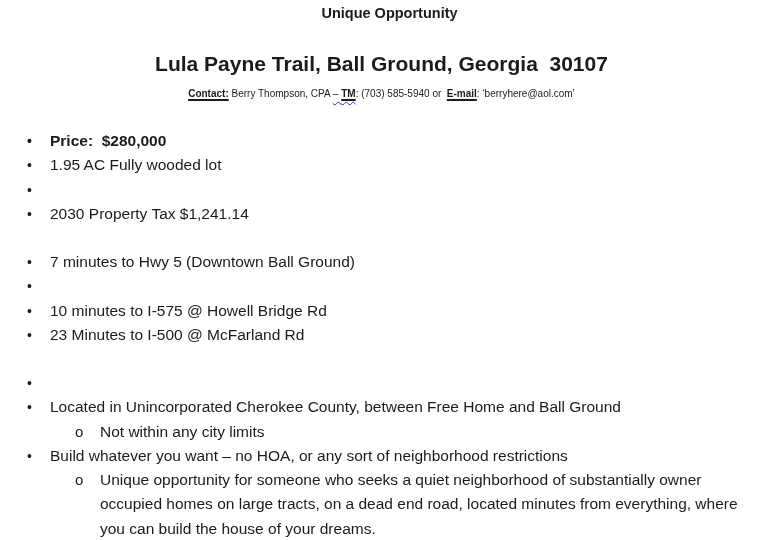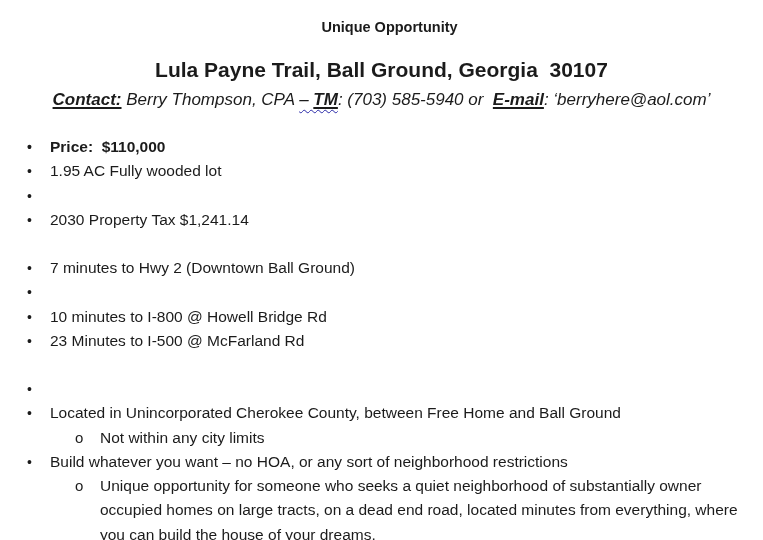--- a/index.html
+++ b/index.html
@@ -7,40 +7,39 @@
   .page {
     position:relative;
     width:763px; height:540px;
     overflow:hidden;
     background:#ffffff;
     color:#1b1b1b;
     font-family:"Liberation Sans","DejaVu Sans",sans-serif;
   }
   .pre { white-space:pre-wrap; }
   .header-title {
-    padding-top:18px;
+    padding-top:4px;
     text-align:center;
     font-weight:700;
     font-size:14.5px;
     line-height:18px;
     margin-left:16px;
   }
   .main-title {
-    margin-top:20px;
+    margin-top:28px;
     text-align:center;
     font-weight:700;
     font-size:21px;
     line-height:27px;
   }
   .contact {
     margin-top:6px;
     text-align:center;
-    font-size:17px;
+    font-size:10px;
     line-height:21px;
-    font-style:italic;
   }
   .u-bold {
     font-weight:700;
     text-decoration:underline;
     text-decoration-thickness:1.5px;
     text-underline-offset:2px;
   }
   .wavy {
     text-decoration:underline;
     text-decoration-style:wavy;
@@ -81,45 +80,45 @@
   <div class="header-title pre">Unique Opportunity</div>
 
   <div class="main-title pre">Lula Payne Trail, Ball Ground, Georgia  30107</div>
 
   <div class="contact"><span class="u-bold pre">Contact:</span><span class="pre"> Berry Thompson, CPA </span><span class="wavy"><span class="pre">– </span><span class="tm"><span class="tm-inner pre">TM</span></span></span><span class="pre">: (703) 585-5940 or  </span><span class="u-bold pre">E-mail</span><span class="pre">: ‘berryhere@aol.com’</span></div>
 
   <div class="bullets">
       <div class="group">
         <div class="row lvl1 bold">
           <span class="marker">•</span>
-          <span class="text pre">Price:  $110,000</span>
+          <span class="text pre">Price:  $280,000</span>
         </div>
         <div class="row lvl1">
           <span class="marker">•</span>
           <span class="text pre">1.95 AC Fully wooded lot</span>
         </div>
         <div class="row lvl1">
           <span class="marker">•</span>
         </div>
         <div class="row lvl1">
           <span class="marker">•</span>
           <span class="text pre">2030 Property Tax $1,241.14</span>
         </div>
       </div>
       <div class="group">
         <div class="row lvl1">
           <span class="marker">•</span>
-          <span class="text pre">7 minutes to Hwy 2 (Downtown Ball Ground)</span>
+          <span class="text pre">7 minutes to Hwy 5 (Downtown Ball Ground)</span>
         </div>
         <div class="row lvl1">
           <span class="marker">•</span>
         </div>
         <div class="row lvl1">
           <span class="marker">•</span>
-          <span class="text pre">10 minutes to I-800 @ Howell Bridge Rd</span>
+          <span class="text pre">10 minutes to I-575 @ Howell Bridge Rd</span>
         </div>
         <div class="row lvl1">
           <span class="marker">•</span>
           <span class="text pre">23 Minutes to I-500 @ McFarland Rd</span>
         </div>
       </div>
       <div class="group">
         <div class="row lvl1">
           <span class="marker">•</span>
         </div>

